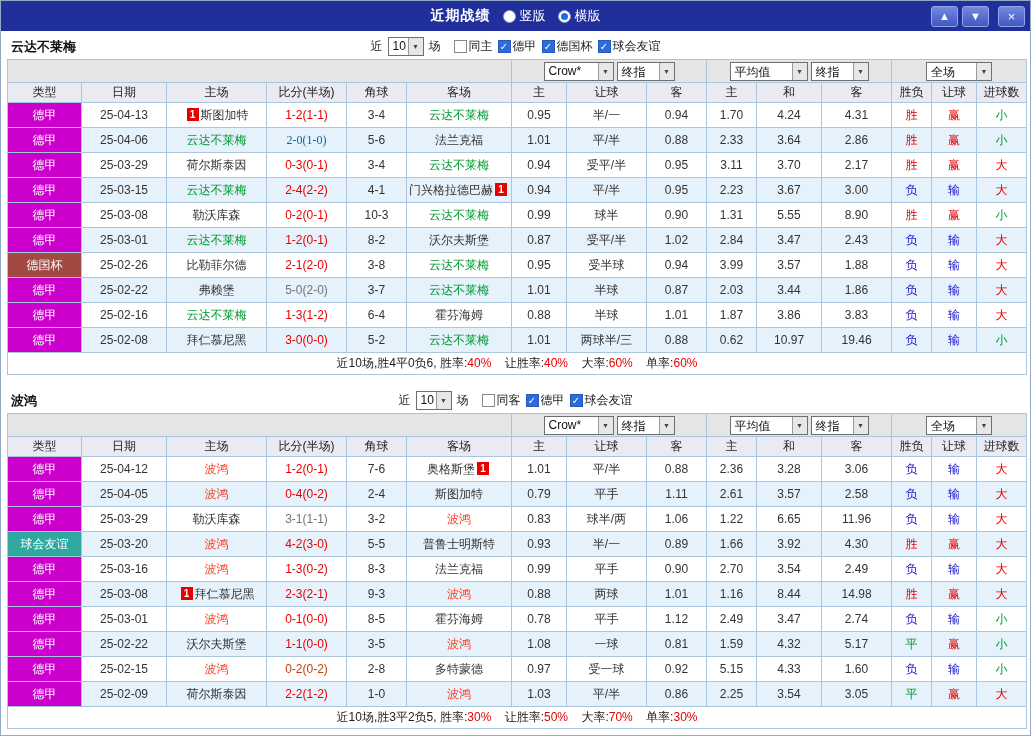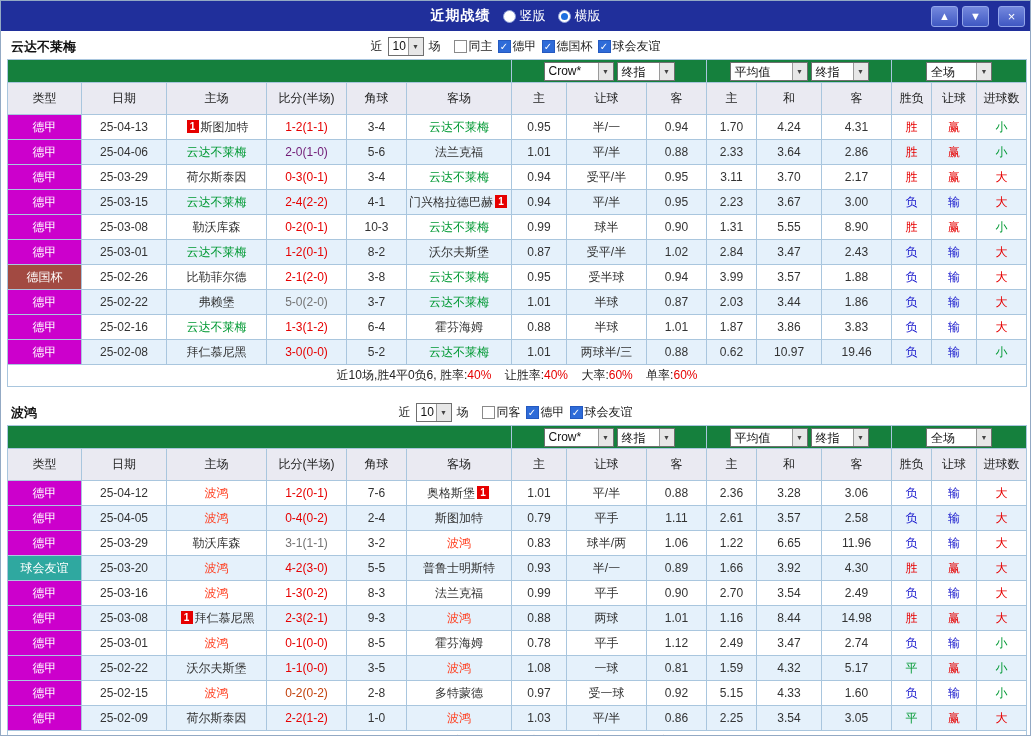--- a/index.html
+++ b/index.html
@@ -32,22 +32,22 @@
 
   
   .sel { display:inline-flex; align-items:stretch; background:#fff; border:1px solid #6f6f6f; height:19px; font-size:12px; cursor:pointer; vertical-align:middle; }
   .sel .txt { padding:1px 3px 0 4px; flex:1; text-align:left; white-space:nowrap; overflow:hidden; color:#111; }
   .sel .arr { width:15px; background:#e7e7e7; border-left:1px solid #9a9a9a; display:flex; align-items:center; justify-content:center; font-size:7px; color:#444; }
   .w44{width:36px} .w70{width:70px} .w58{width:58px} .w78{width:78px} .w66{width:66px}
 
   
   table { border-collapse:collapse; table-layout:fixed; width:1019px; margin:0 6px; font-size:12px; }
   th, td { border:1px solid #a9c6de; text-align:center; padding:0 2px; white-space:nowrap; overflow:hidden; }
-  thead tr.sels td { height:23px; background:#15803d;margin-top:40px; }
-  thead tr.cols th { height:32px; background:#eaeaf2; font-weight:normal; color:#222;margin-left:35px; }
+  thead tr.sels td { height:23px; background:#e5e5e5;margin-top:40px; }
+  thead tr.cols th { height:20px; background:#eaeaf2; font-weight:normal; color:#222;margin-left:35px; }
   tbody td { height:25px; color:#333; }
   tbody tr:nth-child(odd)  td { background:#ffffff; }
   tbody tr:nth-child(even) td { background:#e5f1fb; }
   tfoot td { height:22px; background:#fff; color:#222; }
   .badge { display:inline-block; min-width:12px; height:13px; line-height:13px; background:#e60000; color:#fff; font-size:10px; font-weight:bold; margin:0 2px; padding:0 1px; vertical-align:1px; }
   .red { color:#e60000; }
   .sum-label { margin-left:10px; }
   .selwrap { display:flex; justify-content:center; gap:3px; }
 </style>
 </head>
@@ -194,21 +194,21 @@
             <td>4.24</td>
             <td>4.31</td>
             <td style="color: rgb(230, 0, 0);">胜</td>
             <td style="color: rgb(230, 0, 0);">赢</td>
             <td style="color: rgb(0, 153, 51);">小</td>
           </tr>
           <tr>
             <td style="color: rgb(255, 255, 255); background: rgb(204, 0, 204);">德甲</td>
             <td>25-04-06</td>
             <td><span style="color: rgb(0, 153, 51);">云达不莱梅</span></td>
-            <td style="color: #701a75;">2-0(1-0)</td>
+            <td style="color: #0369a1; font-family: Liberation Serif, serif;">2-0(1-0)</td>
             <td>5-6</td>
             <td><span>法兰克福</span></td>
             <td>1.01</td>
             <td>平/半</td>
             <td>0.88</td>
             <td>2.33</td>
             <td>3.64</td>
             <td>2.86</td>
             <td style="color: rgb(230, 0, 0);">胜</td>
             <td style="color: rgb(230, 0, 0);">赢</td>

